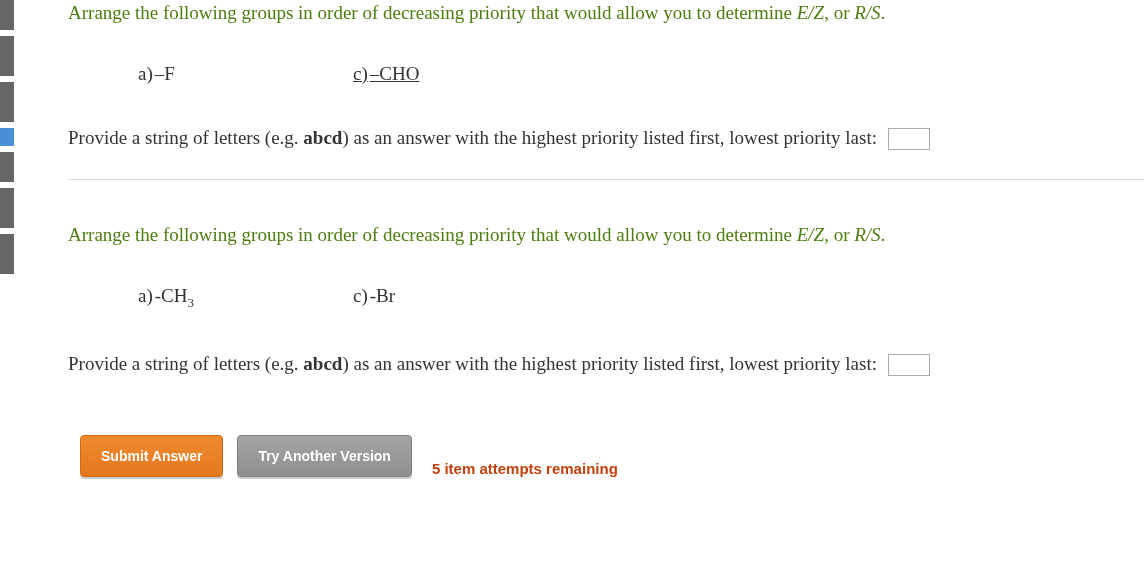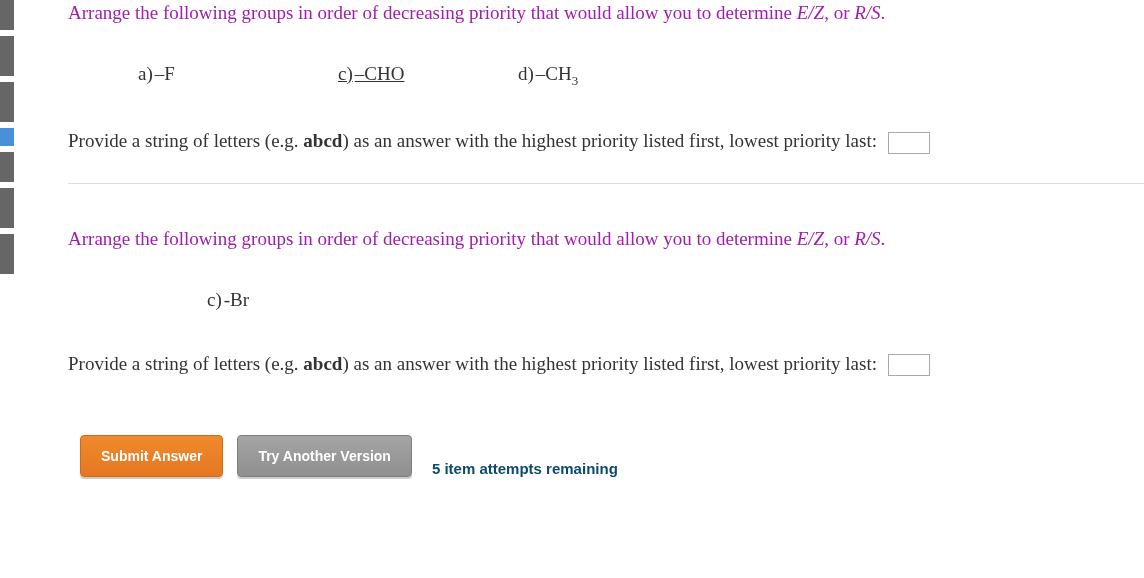--- a/index.html
+++ b/index.html
@@ -38,28 +38,28 @@
       padding-bottom: 28px;
       border-bottom: 1px solid #ddd;
       margin-bottom: 42px;
     }
     .question-block.noborder {
       border-bottom: none;
       margin-bottom: 30px;
     }
     .prompt {
       font-size: 19px;
-      color: #a21caf;
+      color: #4d7c0f;
       margin-bottom: 36px;
       line-height: 1.4;
     }
     .prompt .ital { font-style: italic; }
     .options-row {
       display: flex;
-      gap: 0;
+      gap: 15px;
       padding-left: 70px;
       margin-bottom: 40px;
     }
     .option {
       font-size: 19px;
       color: #333;
       width: 200px;
     }
     .option .lbl { margin-right: 2px; }
     .option .sub { font-size: 13px; vertical-align: sub; }
@@ -101,21 +101,21 @@
       border: 1px solid #d16a12;
     }
     .btn-try {
       background: linear-gradient(#a5a5a5, #8f8f8f);
       border: 1px solid #7d7d7d;
     }
     .attempts {
       font-family: Arial, Helvetica, sans-serif;
       font-size: 15px;
       font-weight: bold;
-      color: #0c4a6e;
+      color: #c2410c;
       margin-left: 6px;
     }
   </style>
 </head>
 <body>
 
 <div class="sidebar">
   <div class="side-item sm"></div>
   <div class="side-item"></div>
   <div class="side-item"></div>
@@ -131,36 +131,36 @@
     <p class="prompt">
       <span>Arrange the following groups in order of decreasing priority that would allow you to determine </span><span class="ital">E/Z</span><span>, or </span><span class="ital">R/S</span><span>.</span>
     </p>
     <div class="options-row">
       <div class="option">
         <span class="lbl">a)</span><span>–F</span>
       </div>
       <div class="option" style="width:180px;text-decoration:underline;">
         <span class="lbl">c)</span><span>–CHO</span>
       </div>
-      <div class="option">
-        <span class="lbl">d)</span><span>–CH</span><span class="sub">3</span>
-      </div>
     </div>
     <p class="answer-line">
       <span>Provide a string of letters (e.g. </span><span class="bold">abcd</span><span>) as an answer with the highest priority listed first, lowest priority last:</span>
       <input type="text" class="answer-input" style="">
     </p>
   </div>
 
   <div class="question-block noborder">
     <p class="prompt">
       <span>Arrange the following groups in order of decreasing priority that would allow you to determine </span><span class="ital">E/Z</span><span>, or </span><span class="ital">R/S</span><span>.</span>
     </p>
     <div class="options-row">
-      <div class="option" style="width:180px;text-align:center;">
+      <div class="option">
+        <span class="lbl">a)</span><span>-CH</span><span class="sub">3</span>
+      </div>
+      <div class="option" style="width:180px;">
         <span class="lbl">c)</span><span>-Br</span>
       </div>
     </div>
     <p class="answer-line">
       <span>Provide a string of letters (e.g. </span><span class="bold">abcd</span><span>) as an answer with the highest priority listed first, lowest priority last:</span>
       <input type="text" class="answer-input" style="">
     </p>
   </div>
 
   <div class="button-row">

